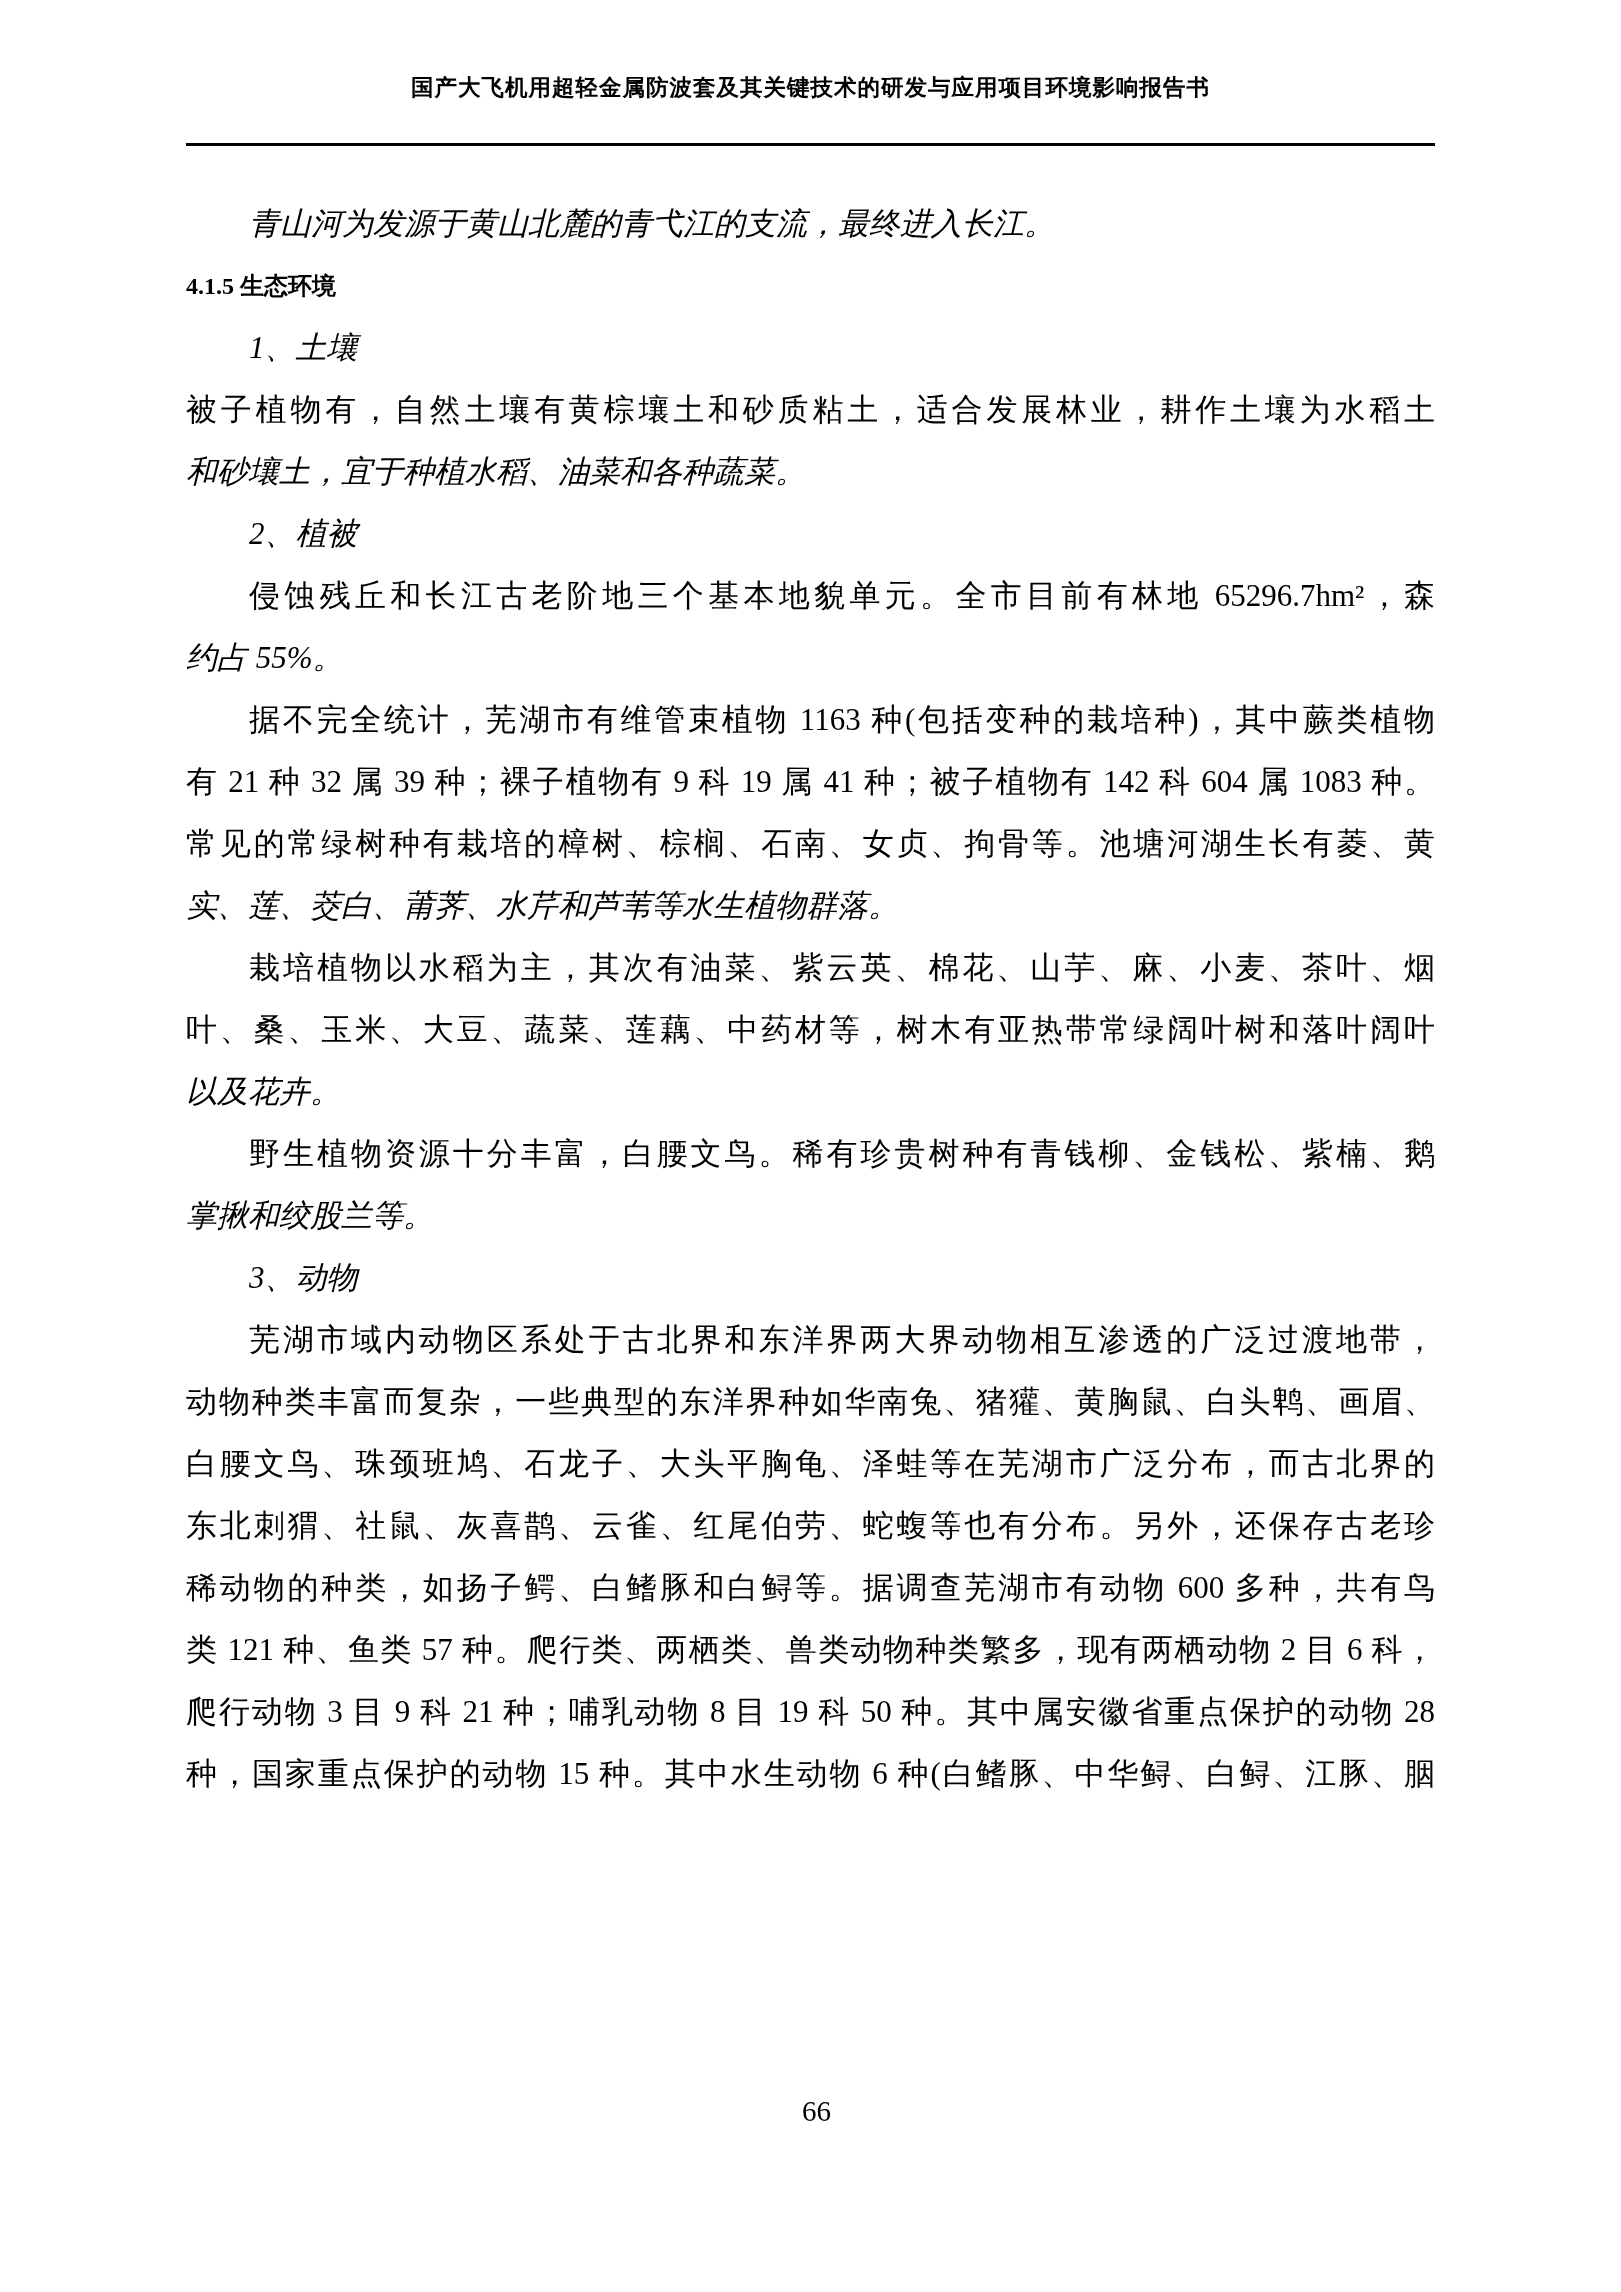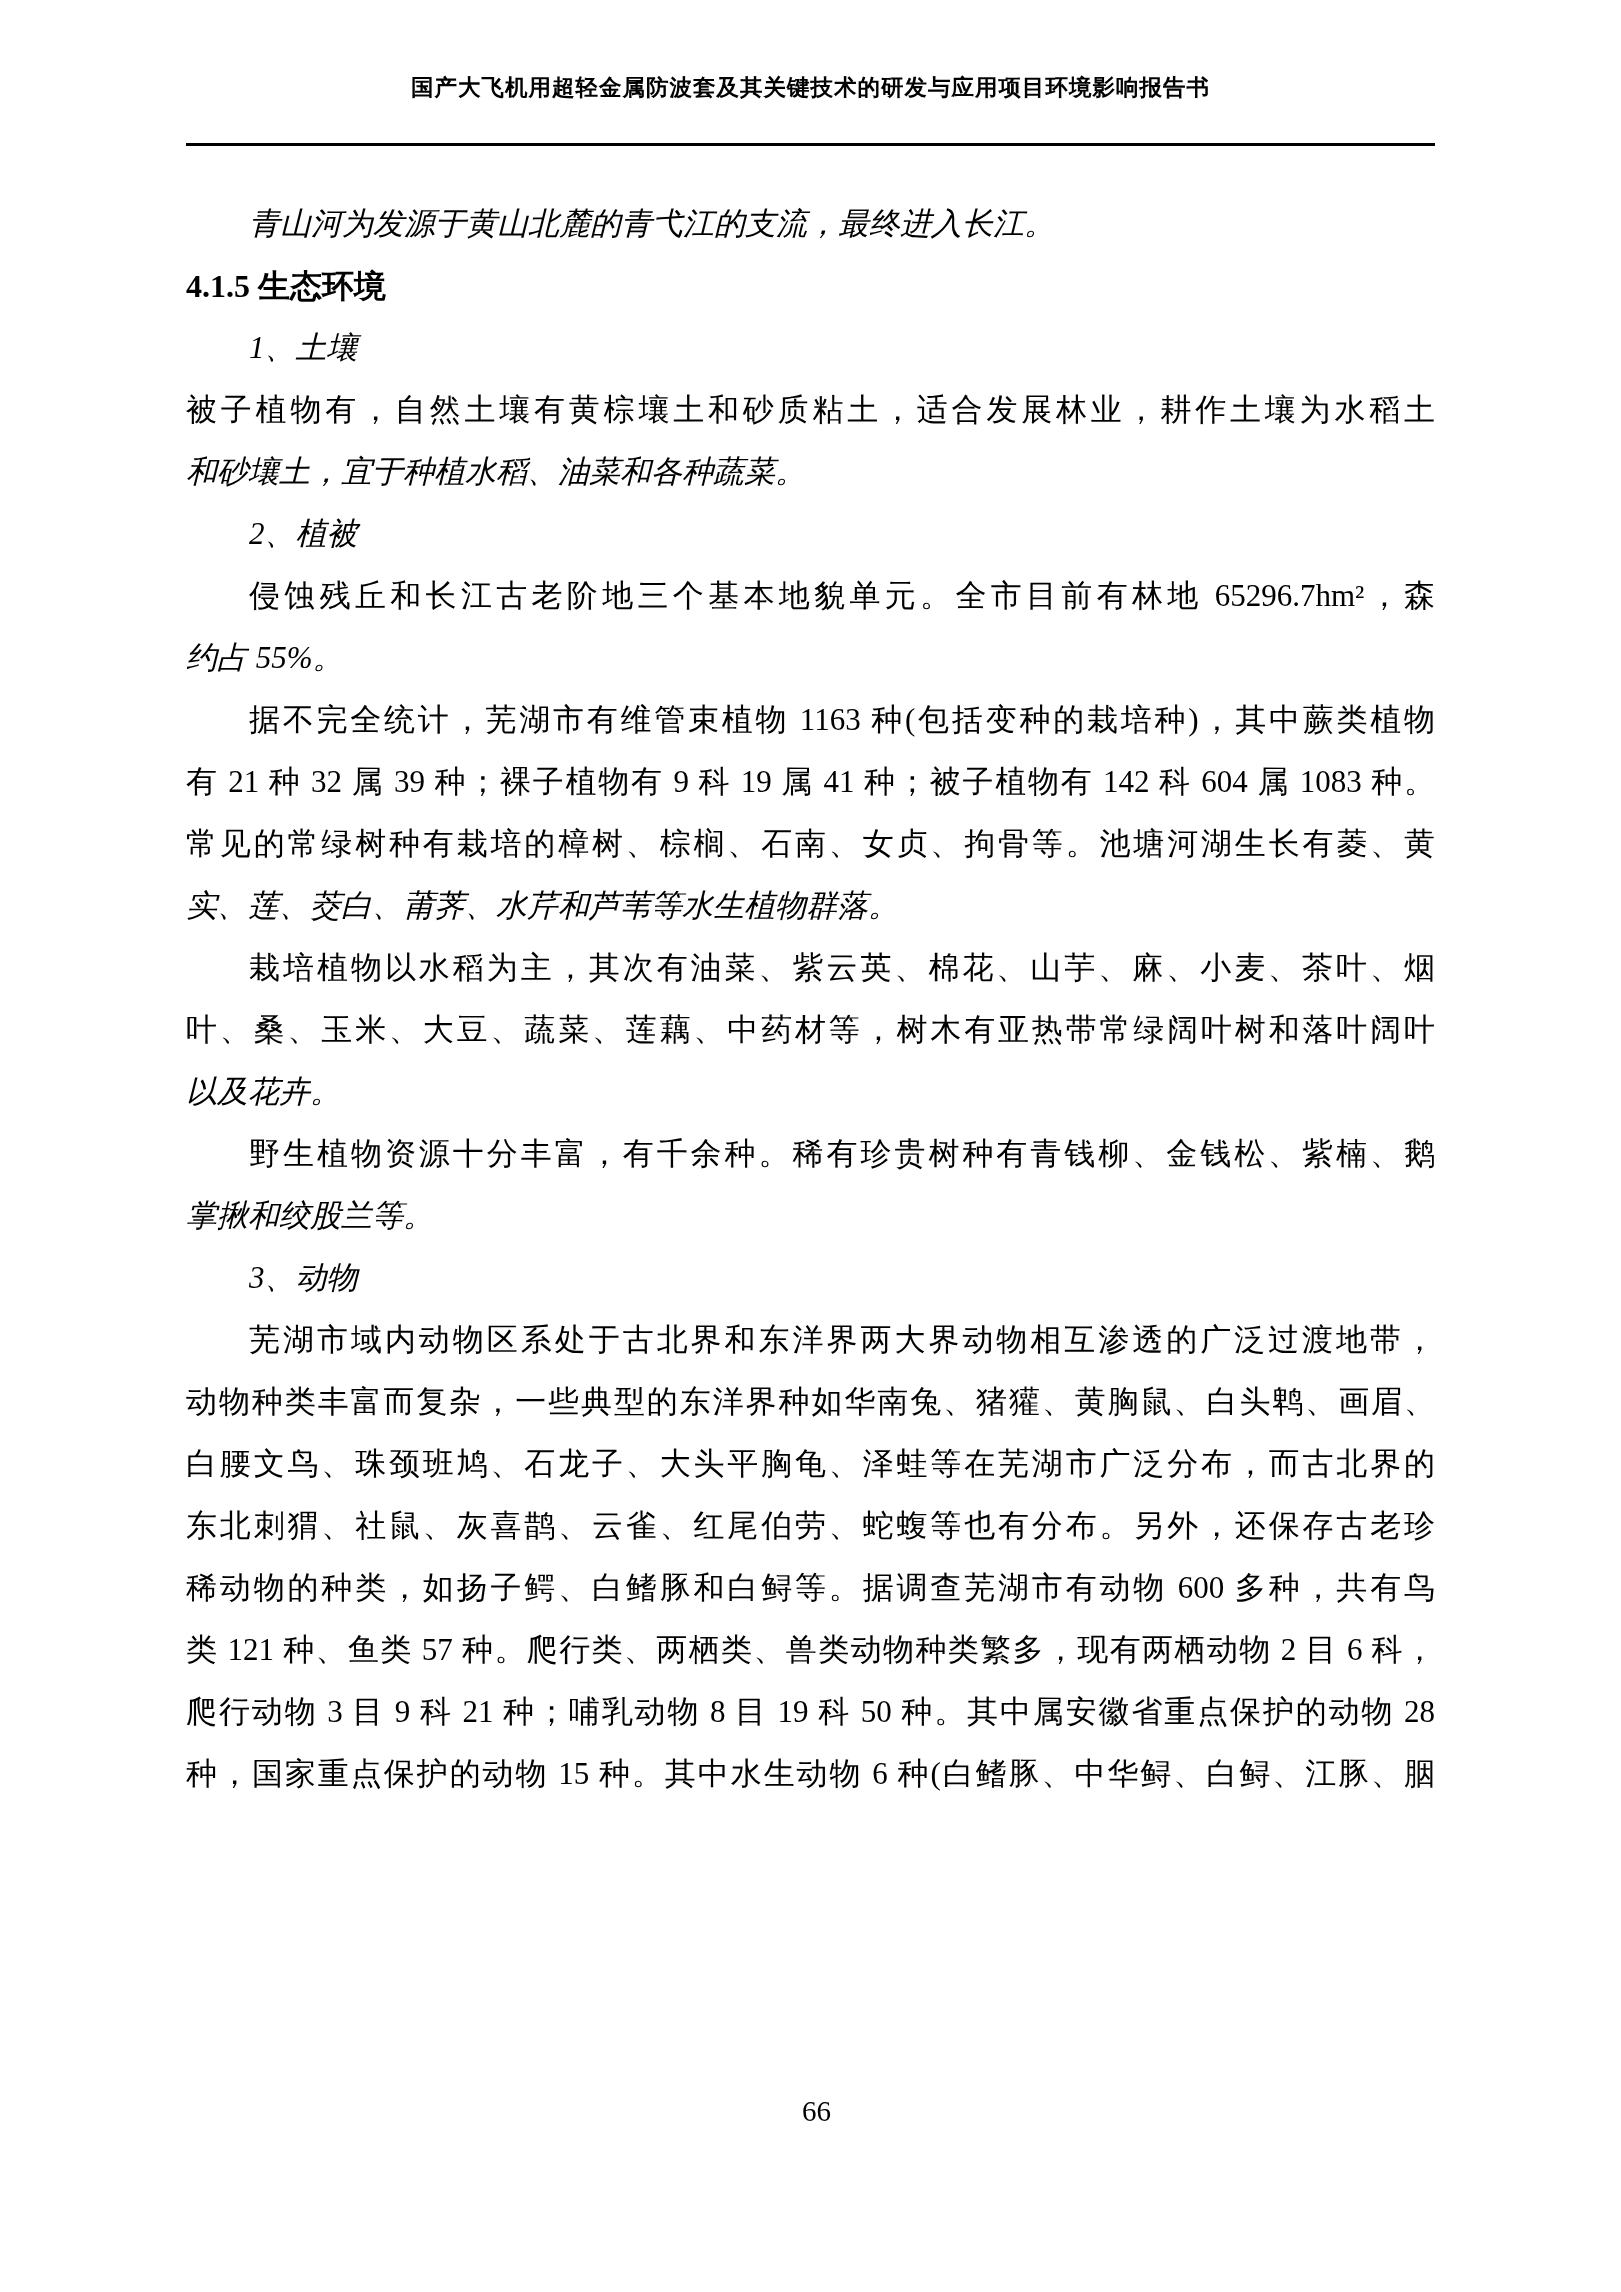--- a/index.html
+++ b/index.html
@@ -42,21 +42,21 @@
     font-size: 31px;
     line-height: 62px;
     height: 62px;
     text-align: justify;
     text-align-last: justify;
     overflow: hidden;
   }
   .line.end { text-align: right; text-align-last: left; font-style: italic; }
   .line.fi { text-indent: 63px; }
   .heading {
-    font-size: 32px;
+    font-size: 24px;
     font-weight: bold;
     line-height: 62px;
     height: 62px;
     text-align: left;
   }
   .doc-footer {
     position: absolute;
     left: 0;
     top: 2094px;
     width: 100%;
@@ -99,21 +99,21 @@
         <div class="line">有 21 种 32 属 39 种；裸子植物有 9 科 19 属 41 种；被子植物有 142 科 604 属 1083 种。</div>
         <div class="line">常见的常绿树种有栽培的樟树、棕榈、石南、女贞、拘骨等。池塘河湖生长有菱、黄</div>
         <div class="line end">实、莲、茭白、莆荠、水芹和芦苇等水生植物群落。</div>
       </div>
       <div class="paragraph">
         <div class="line fi">栽培植物以水稻为主，其次有油菜、紫云英、棉花、山芋、麻、小麦、茶叶、烟</div>
         <div class="line">叶、桑、玉米、大豆、蔬菜、莲藕、中药材等，树木有亚热带常绿阔叶树和落叶阔叶</div>
         <div class="line end">以及花卉。</div>
       </div>
       <div class="paragraph">
-        <div class="line fi">野生植物资源十分丰富，有千余种。稀有珍贵树种有青钱柳、金钱松、紫楠、鹅</div>
+        <div class="line fi">野生植物资源十分丰富，白腰文鸟。稀有珍贵树种有青钱柳、金钱松、紫楠、鹅</div>
         <div class="line end">掌揪和绞股兰等。</div>
       </div>
       <div class="paragraph">
         <div class="line end fi">3、动物</div>
       </div>
       <div class="paragraph">
         <div class="line fi">芜湖市域内动物区系处于古北界和东洋界两大界动物相互渗透的广泛过渡地带，</div>
         <div class="line">动物种类丰富而复杂，一些典型的东洋界种如华南兔、猪獾、黄胸鼠、白头鹎、画眉、</div>
         <div class="line">白腰文鸟、珠颈班鸠、石龙子、大头平胸龟、泽蛙等在芜湖市广泛分布，而古北界的</div>
         <div class="line">东北刺猬、社鼠、灰喜鹊、云雀、红尾伯劳、蛇蝮等也有分布。另外，还保存古老珍</div>

